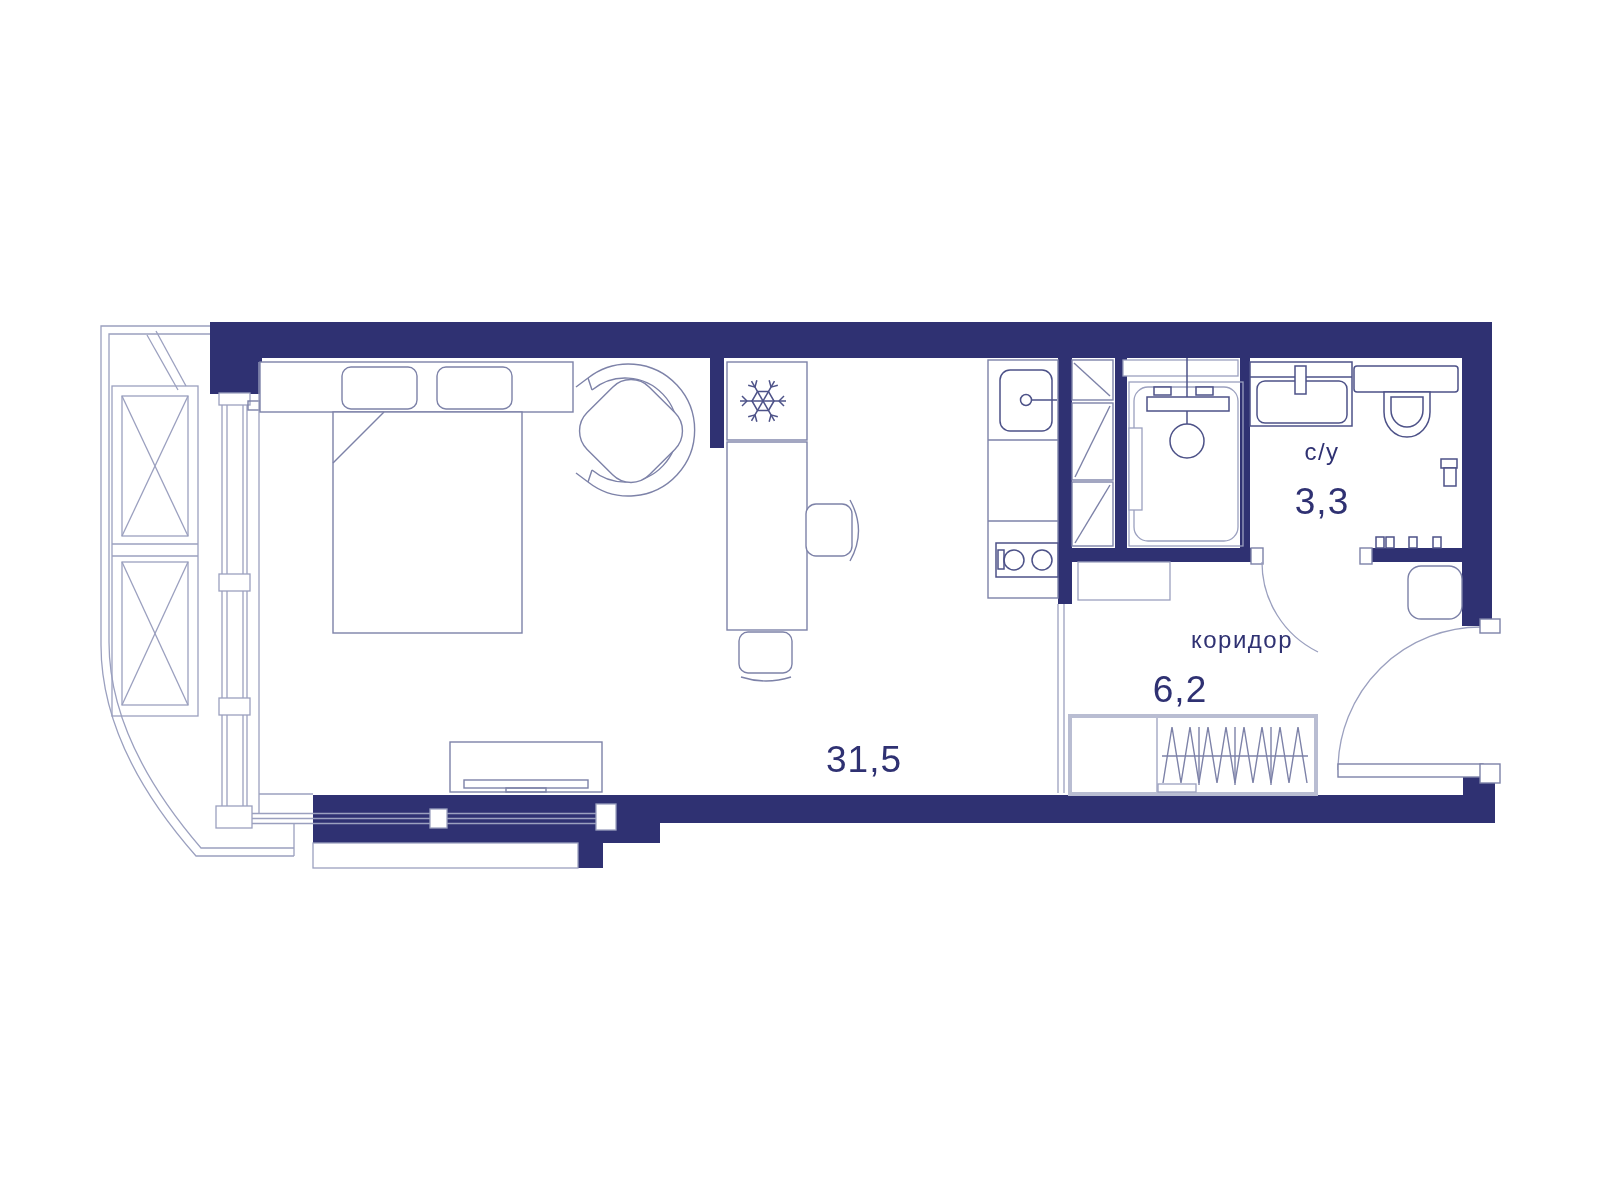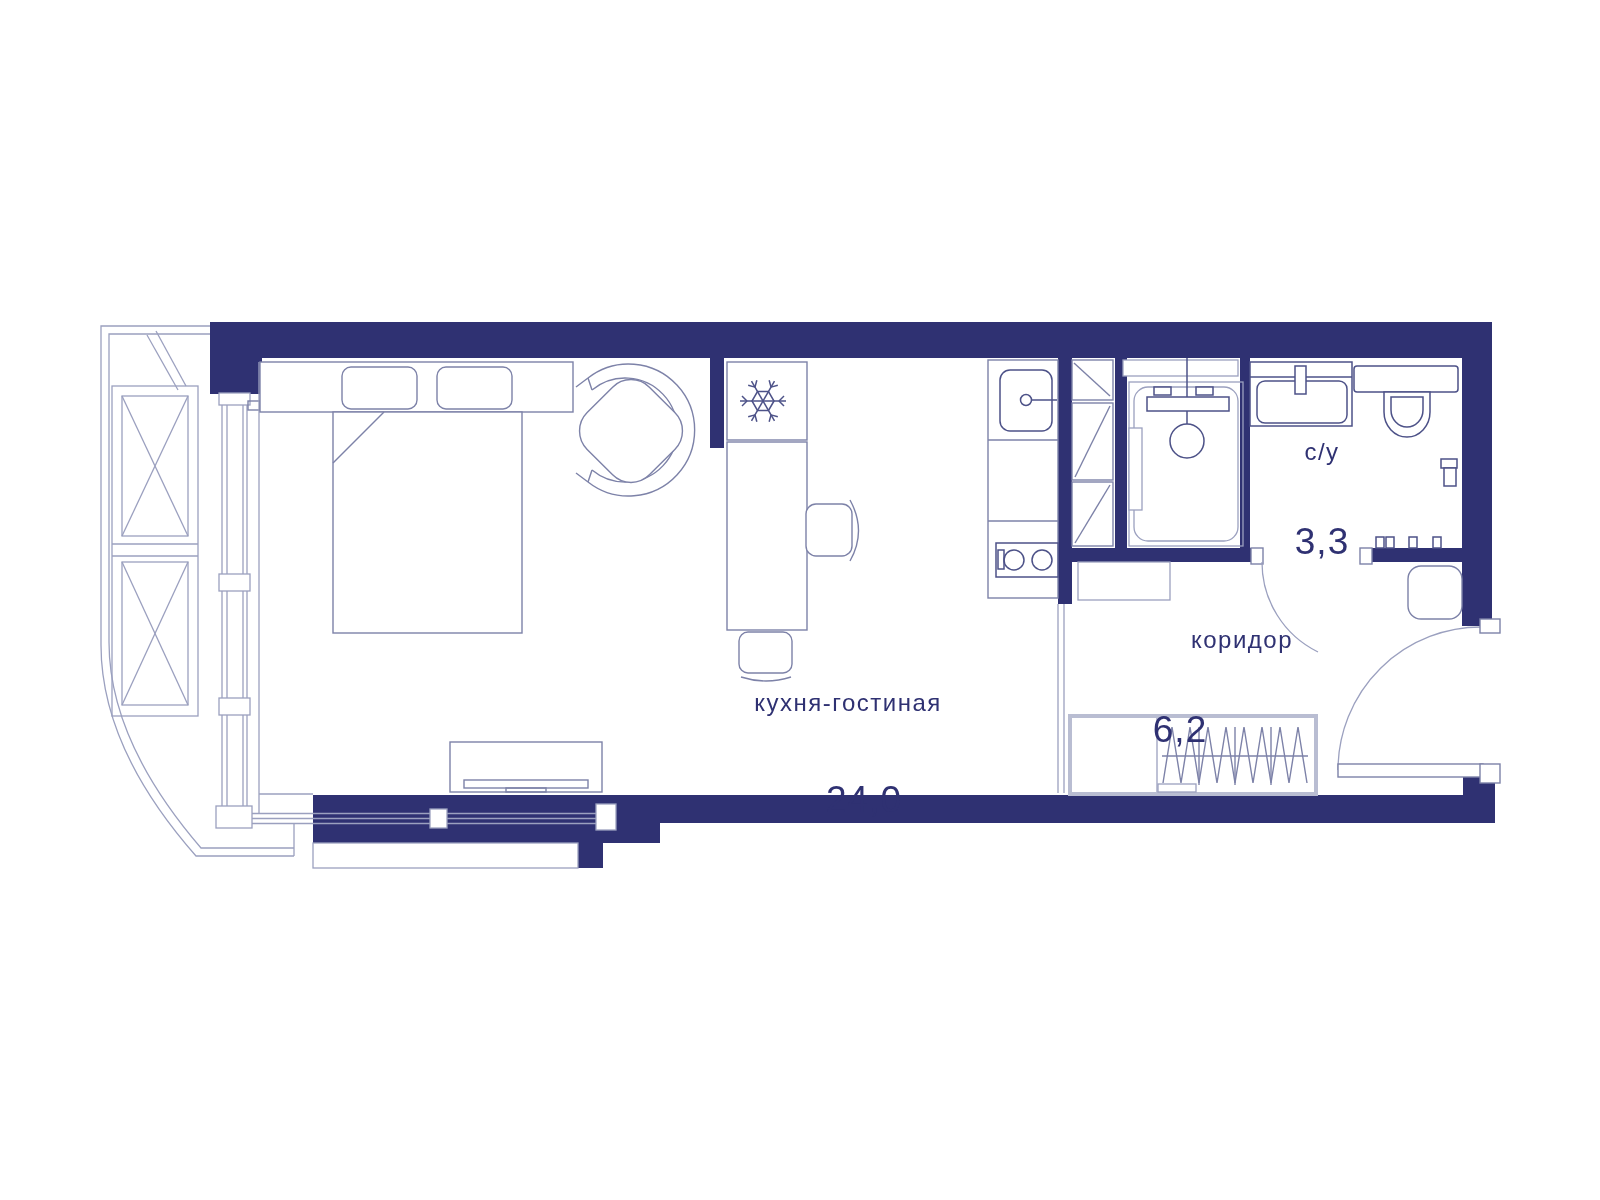--- a/index.html
+++ b/index.html
@@ -2,21 +2,21 @@
 <html style="--c-wall: #2f3172; --c-text: #2f3172; --c-line_light: #9ba0bf; --c-line_mid: #7d82a8; --c-fixture: #4d5288; --c-wardrobe: #b9bdd2; --c-bg: #ffffff;"><head>
 <meta charset="utf-8">
 <style>
   html,body{margin:0;padding:0;background:#fff;}
   .canvas{position:relative;width:1600px;height:1200px;background:var(--c-bg,#fff);overflow:hidden;}
   .canvas svg{position:absolute;left:0;top:0;}
   .lbl{position:absolute;transform:translate(-50%,-50%);
        font-family:"Liberation Sans", sans-serif;
        color:var(--c-text,#2f3172);white-space:nowrap;}
   .room-name{font-size:24px;letter-spacing:1.5px;}
-  .room-area{font-size:37px;letter-spacing:1px;margin-top:40px;}
+  .room-area{font-size:37px;letter-spacing:1px;}
   .wall{fill:var(--c-wall,#2f3172);stroke:none;}
   .ln{stroke:var(--c-line_light,#9ba0bf);fill:none;stroke-width:1.3;}
   .lnf{stroke:var(--c-line_light,#9ba0bf);fill:#fff;stroke-width:1.3;}
   .fur{stroke:var(--c-line_mid,#7d82a8);fill:#fff;stroke-width:1.4;}
   .furl{stroke:var(--c-line_mid,#7d82a8);fill:none;stroke-width:1.4;}
   .fix{stroke:var(--c-fixture,#4d5288);fill:#fff;stroke-width:1.5;}
   .fixl{stroke:var(--c-fixture,#4d5288);fill:none;stroke-width:1.5;}
   .ward{stroke:var(--c-wardrobe,#b9bdd2);fill:#fff;stroke-width:4;}
 </style>
 </head>
@@ -236,21 +236,20 @@
     <path class="ln" d="M1262,562 A100,100 0 0 0 1318,652"></path>
   </g>
   <g>
     <path class="ln" d="M1338,770 A143,143 0 0 1 1483,627"></path>
     <rect class="fur" x="1338" y="764" width="145" height="13"></rect>
     <rect class="fur" x="1480" y="619" width="20" height="14"></rect>
     <rect class="fur" x="1480" y="764" width="20" height="19"></rect>
   </g>
 </svg>
 
-  <div class="lbl room-name" style="left:848px;top:703px;">кухня-гостиная</div>
-  <div class="lbl room-area" style="left:864px;top:760px;">24,0</div>
+  <div class="lbl room-area" style="left:864px;top:760px;">31,5</div>
 
   <div class="lbl room-name" style="left:1242px;top:640px;">коридор</div>
   <div class="lbl room-area" style="left:1180px;top:690px;">6,2</div>
 
   <div class="lbl room-name" style="left:1322px;top:452px;">с/у</div>
   <div class="lbl room-area" style="left:1322px;top:502px;">3,3</div>
 </div>
 
 </body></html>

